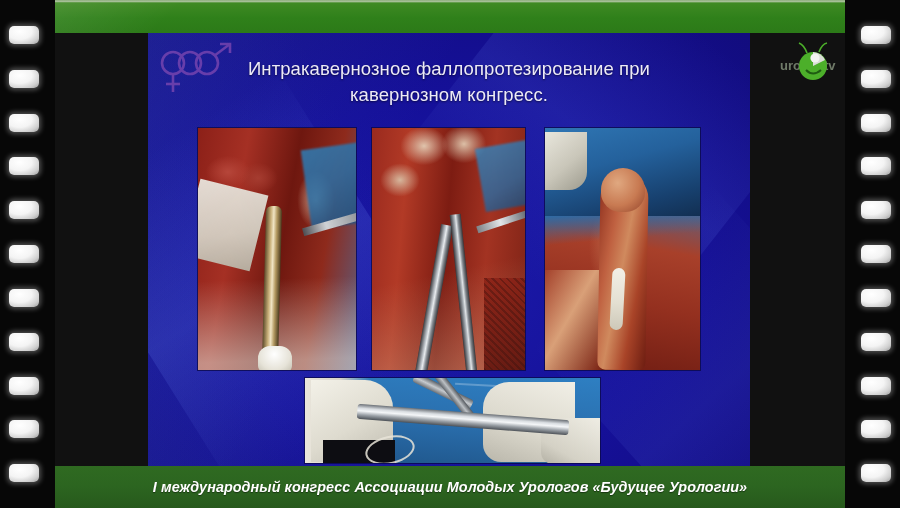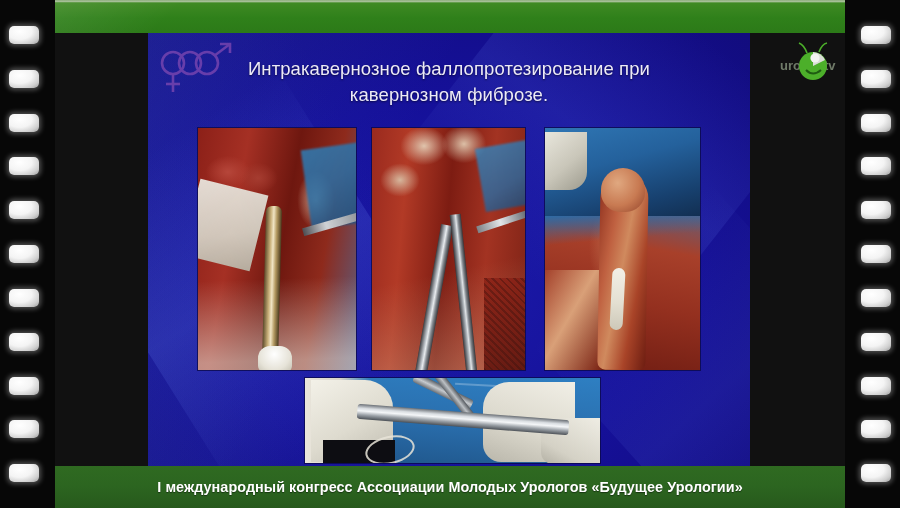--- a/index.html
+++ b/index.html
@@ -334,20 +334,21 @@
     position: absolute;
     left: 55px;
     top: 466px;
     width: 790px;
     height: 42px;
     background: linear-gradient(to bottom, #2f6a21 0%, #2c6520 48%, #27591c 100%);
     z-index: 25;
     display: flex;
     align-items: center;
     justify-content: center;
+    font-style: italic;
   }
   #banner-text {
     color: #ffffff;
     font-size: 14.4px;
     font-weight: bold;
     letter-spacing: .05px;
     text-shadow: 0 1px 1px rgba(0,0,0,0.45);
     white-space: nowrap;
   }
 </style>
@@ -373,21 +374,21 @@
         <circle cx="40" cy="23" r="11"></circle>
         <circle cx="57" cy="23" r="11"></circle>
         <line x1="64" y1="16" x2="80" y2="4"></line>
         <polyline points="80,13 80,4 70,4"></polyline>
         <line x1="23" y1="34" x2="23" y2="52"></line>
         <line x1="16" y1="44" x2="30" y2="44"></line>
       </g>
     </svg>
 
     <div id="slide-title">Интракавернозное фаллопротезирование при
-кавернозном фиброзе.</div>
+кавернозном конгресс.</div>
 
     <div class="photo" id="photo-1">
       <div class="ph-layer"></div>
       <div class="drape"></div>
       <div class="gauze"></div>
       <div class="forceps"></div>
       <div class="instrument"></div>
       <div class="tip"></div>
     </div>
 

